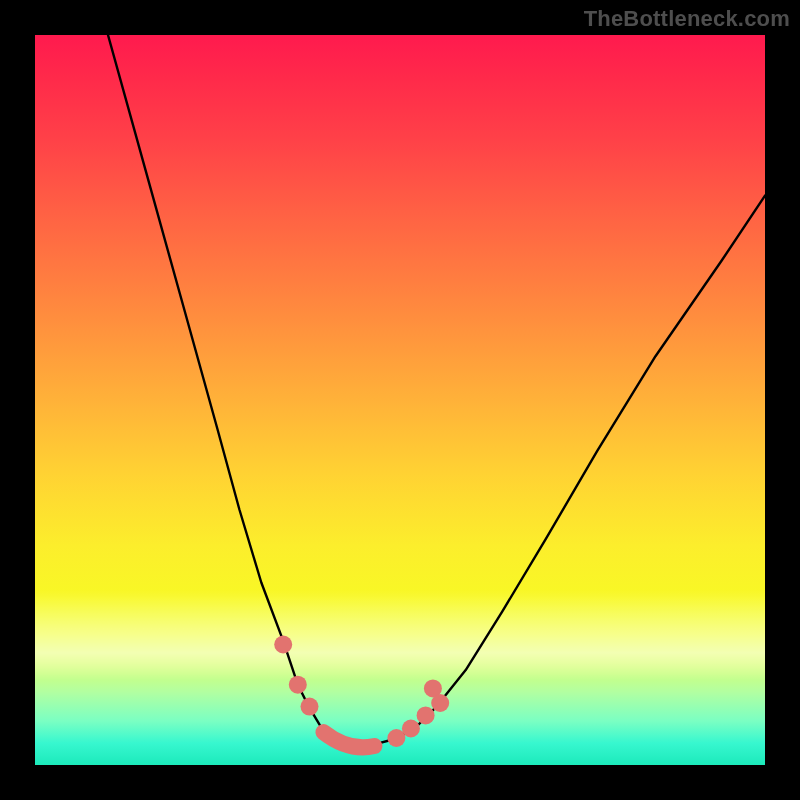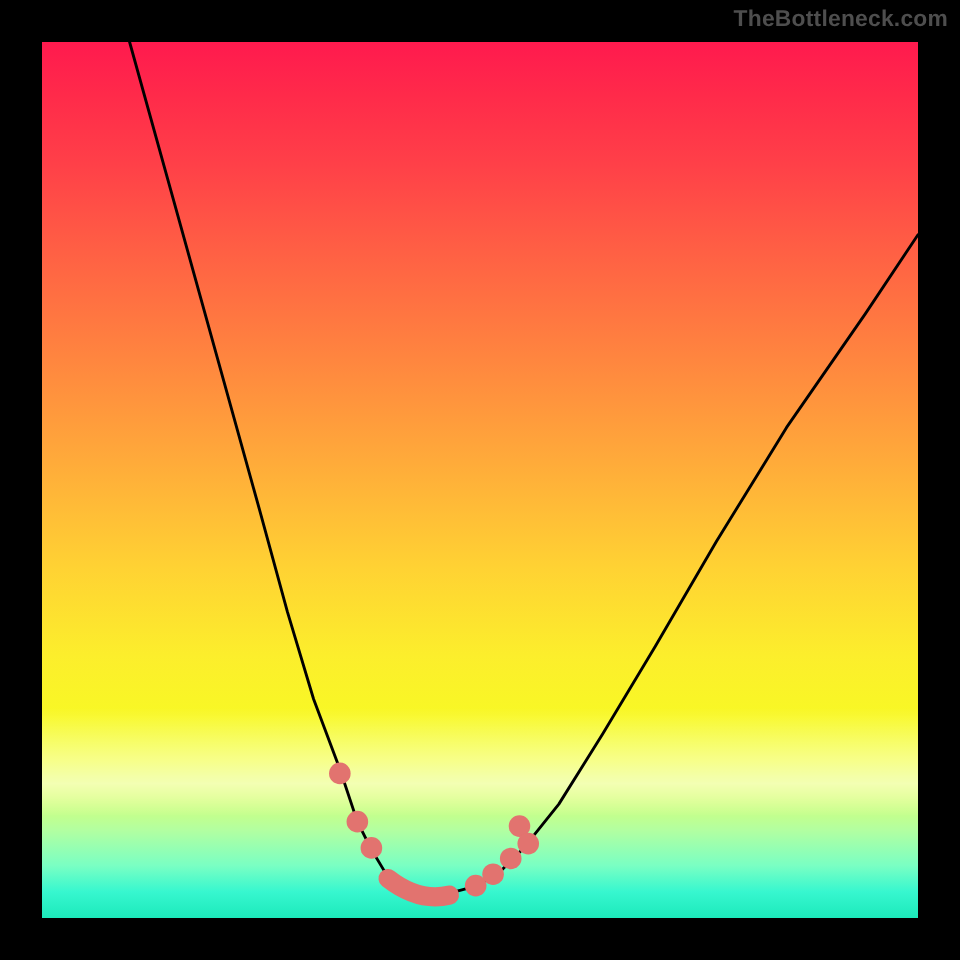--- a/index.html
+++ b/index.html
@@ -17,21 +17,21 @@
     left: 0;
     width: 800px;
     height: 800px;
     background: #000;
   }
   .watermark {
     position: absolute;
     top: 6px;
     right: 10px;
     color: #4e4e4e;
-    font-size: 19px;
+    font-size: 22px;
     font-weight: 600;
     letter-spacing: 0.2px;
     z-index: 50;
   }
   .plot {
     position: absolute;
     left: 35px;
     top: 35px;
     width: 730px;
     height: 730px;

